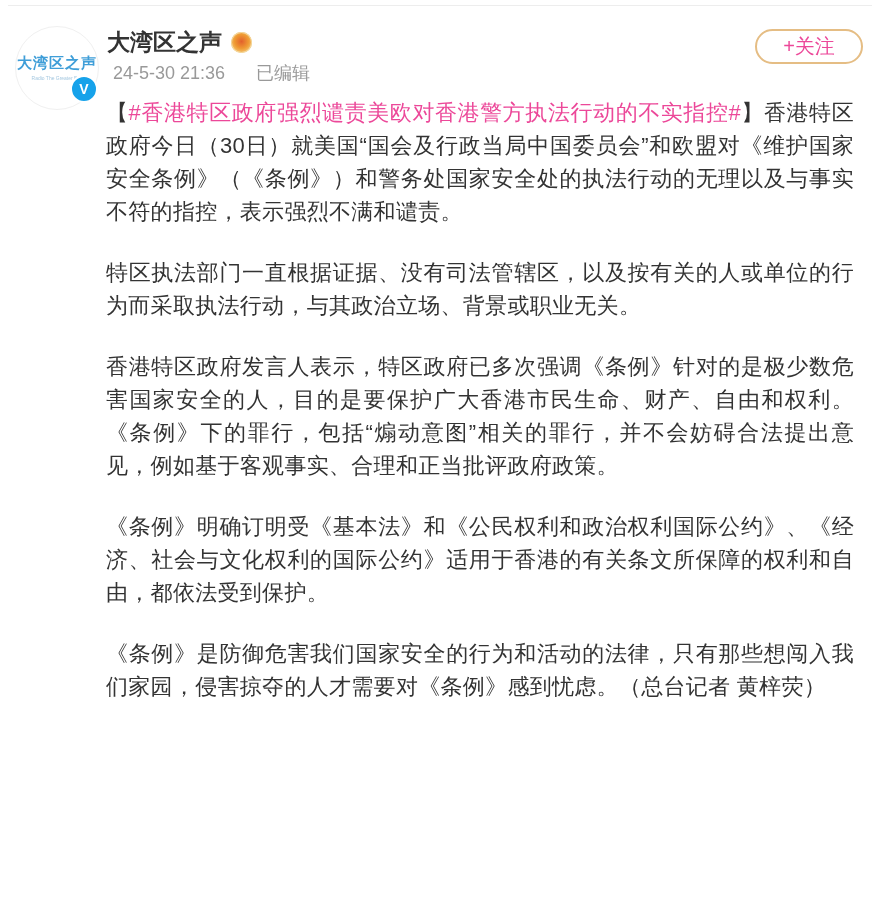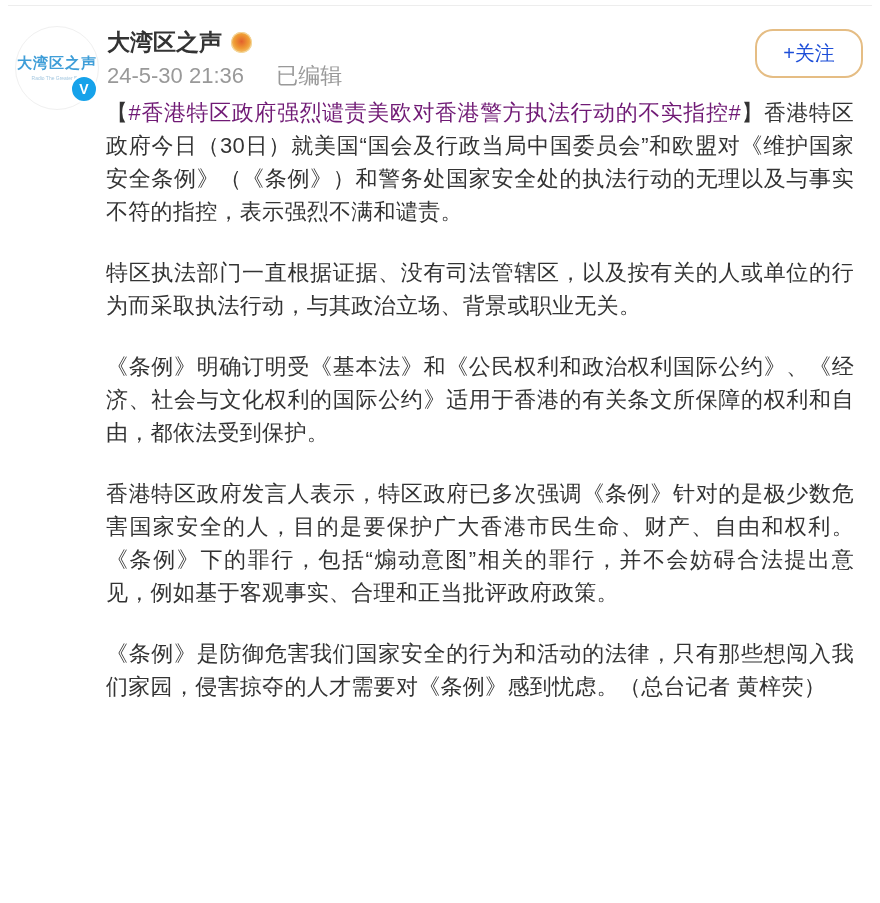--- a/index.html
+++ b/index.html
@@ -78,36 +78,36 @@
   .gold-badge {
     display: inline-block;
     width: 21px; height: 21px;
     margin-left: 9px;
     border-radius: 50%;
     background: radial-gradient(circle at 50% 45%, #e2602c 0%, #ef9a33 45%, #f6cd7d 80%, #f9e0a6 100%);
     box-shadow: 0 0 0 1px #f3d9a0 inset;
   }
   .meta {
     position: absolute;
-    left: 107px; top: 61px;
-    font-size: 22px;
+    left: 113px; top: 61px;
+    font-size: 18px;
     color: #999999;
   }
   .meta .edited {
     margin-left: 26px;
   }
   .follow-btn {
     position: absolute;
     right: 17px; top: 29px;
-    width: 108px; height: 49px;
+    width: 108px; height: 35px;
     box-sizing: border-box;
     background: #ffffff;
     border: 2px solid #e5bd84;
     border-radius: 18px;
-    color: #1d4ed8;
+    color: #ec4899;
     font-size: 20px;
     display: flex;
     align-items: center;
     justify-content: center;
     cursor: pointer;
     padding: 0;
     font-family: inherit;
   }
   
   .content {
@@ -117,21 +117,21 @@
     font-size: 22px;
     line-height: 33px;
     color: #333333;
     text-align: justify;
     letter-spacing: 0.3px;
   }
   .content p {
     margin: 0 0 28px 0;
   }
   .hashtag-link {
-    color: #701a75;
+    color: #ec4899;
     text-decoration: none;
     cursor: pointer;
   }
 </style>
 </head>
 <body>
 
 <div class="card">
   <div class="top-hairline"></div>
 
@@ -149,17 +149,17 @@
   <div class="meta">
     <span>24-5-30 21:36</span>
     <span class="edited">已编辑</span>
   </div>
 
   <button class="follow-btn">+关注</button>
 
   <div class="content">
     <p><span>【</span><a class="hashtag-link">#香港特区政府强烈谴责美欧对香港警方执法行动的不实指控#</a><span>】</span><span>香港特区政府今日（30日）就美国“国会及行政当局中国委员会”和欧盟对《维护国家安全条例》（《条例》）和警务处国家安全处的执法行动的无理以及与事实不符的指控，表示强烈不满和谴责。</span></p>
     <p>特区执法部门一直根据证据、没有司法管辖区，以及按有关的人或单位的行为而采取执法行动，与其政治立场、背景或职业无关。</p>
+    <p>香港特区政府发言人表示，特区政府已多次强调《条例》针对的是极少数危害国家安全的人，目的是要保护广大香港市民生命、财产、自由和权利。《条例》下的罪行，包括“煽动意图”相关的罪行，并不会妨碍合法提出意见，例如基于客观事实、合理和正当批评政府政策。</p>
     <p>《条例》明确订明受《基本法》和《公民权利和政治权利国际公约》、《经济、社会与文化权利的国际公约》适用于香港的有关条文所保障的权利和自由，都依法受到保护。</p>
-    <p>香港特区政府发言人表示，特区政府已多次强调《条例》针对的是极少数危害国家安全的人，目的是要保护广大香港市民生命、财产、自由和权利。《条例》下的罪行，包括“煽动意图”相关的罪行，并不会妨碍合法提出意见，例如基于客观事实、合理和正当批评政府政策。</p>
     <p>《条例》是防御危害我们国家安全的行为和活动的法律，只有那些想闯入我们家园，侵害掠夺的人才需要对《条例》感到忧虑。（总台记者 黄梓荧）</p>
   </div>
 </div>
 
 </body></html>

